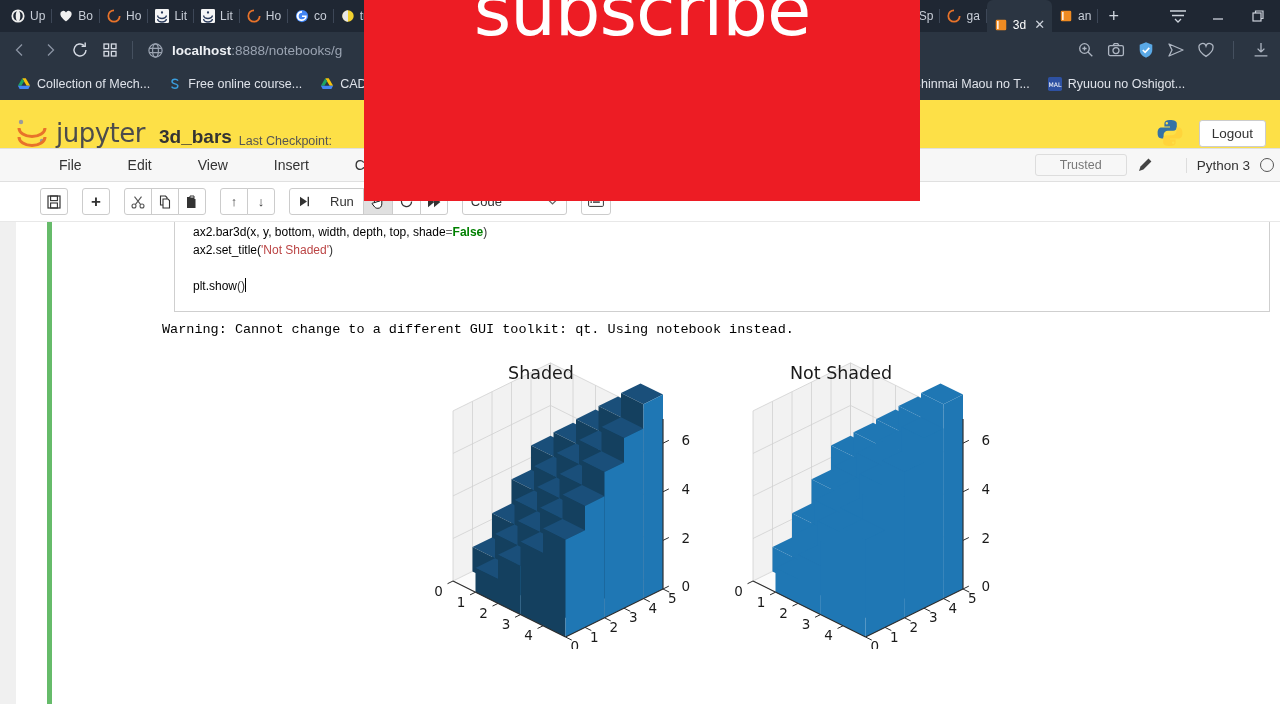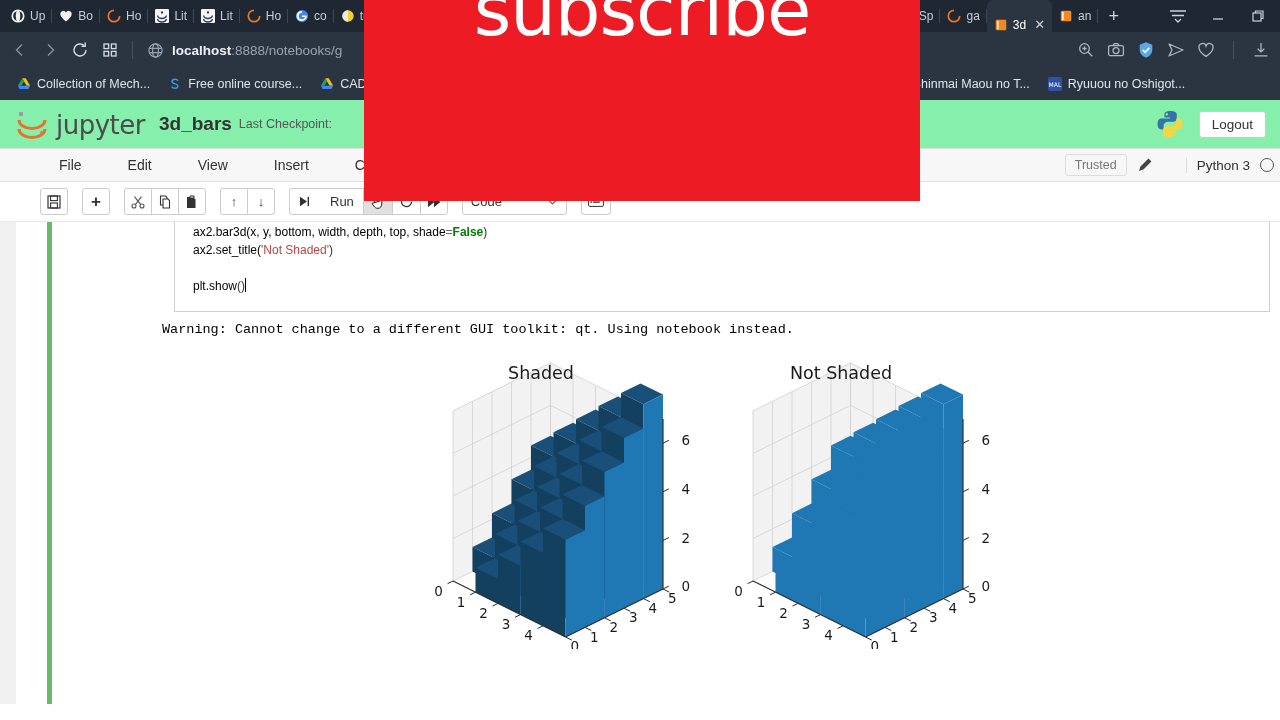--- a/index.html
+++ b/index.html
@@ -63,38 +63,38 @@
     background:#ED1C24; display:flex; align-items:flex-start; justify-content:center;
     z-index:50;
   }
   .subscribe-overlay .stext {
     color:#fff; font-size:72px; line-height:1; letter-spacing:-1px;
     font-family:"DejaVu Sans", sans-serif; margin-top:-26px;
   }
 
   
   .jpage { position:relative; background:#fff; }
-  .jheader { height:48px; display:flex; align-items:center; padding:0 14px; background:#86efac; }
+  .jheader { height:48px; display:flex; align-items:flex-end; padding:0 14px; background:#fde047; }
   .logo { display:flex; align-items:flex-end; gap:6px; }
   .logo-word { font-size:26px; color:#4c4c4c; font-family:"DejaVu Sans", sans-serif; letter-spacing:-0.5px; }
   .nbname { font-size:19px; color:#333; font-weight:bold; margin-left:14px; }
   .ckpt { font-size:12.5px; color:#555; margin-left:7px; }
   .hright { margin-left:auto; display:flex; align-items:center; gap:14px; }
   .logoutbtn {
     border:1px solid #ccc; background:#fff; border-radius:3px;
     padding:5px 12px; font-size:13.5px; color:#333;
   }
 
   .menubar {
     height:34px; background:#f7f7f7; border-top:1px solid #e0e0e0; border-bottom:1px solid #e0e0e0;
     display:flex; align-items:center; padding-left:40px; gap:8px;
   }
   .menuitem { padding:0 19px; font-size:14px; color:#333; line-height:34px; }
   .menuright { margin-left:auto; display:flex; align-items:center; gap:10px; padding-right:6px; }
-  .trustbadge { border:1px solid #ddd; border-radius:3px; padding:3px 9px; font-size:12.5px; color:#777; }
+  .trustbadge { border:1px solid #ddd; border-radius:3px; padding:3px 24px; font-size:12.5px; color:#777; }
   .kernelname { font-size:13.5px; color:#333; padding-left:10px; border-left:1px solid #ddd;margin-left:23px; }
   .kernelidle { width:14px; height:14px; border:1.6px solid #555; border-radius:50%; display:inline-block; }
 
   .toolbar {
     height:40px; background:#fff; border-bottom:1px solid #e8e8e8;
     display:flex; align-items:center; padding-left:40px; gap:0;
   }
   .tgroup { display:flex; margin-right:14px; }
   .tbtn {
     min-width:28px; height:27px; border:1px solid #ccc; background:#fff;

